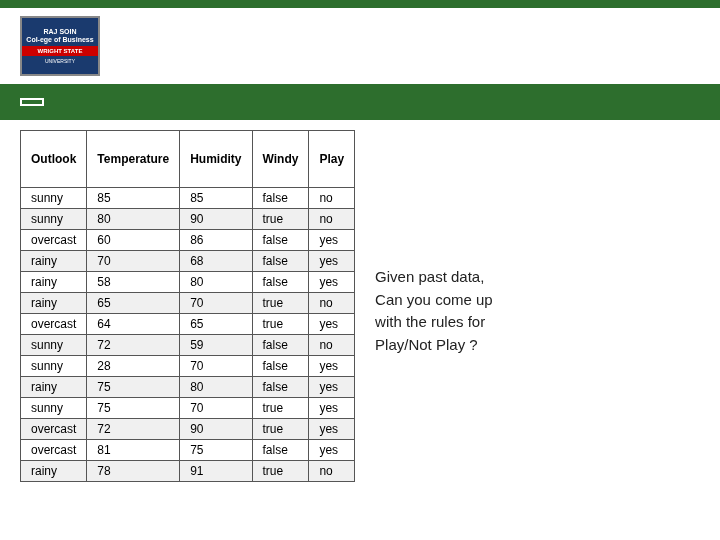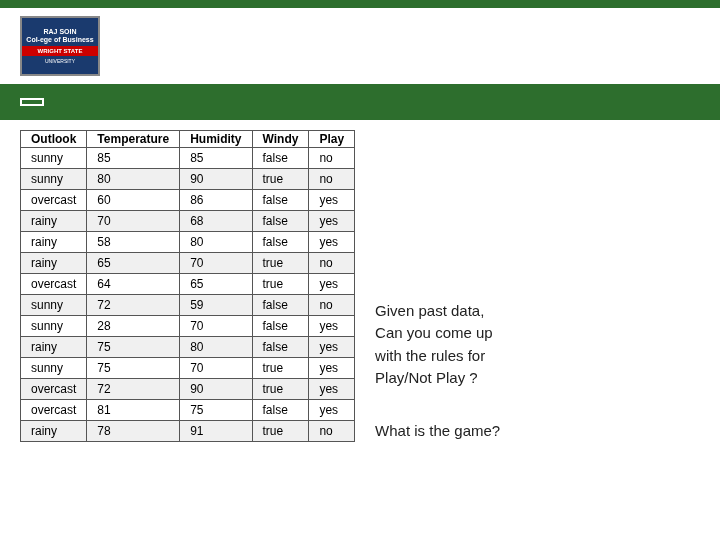--- a/index.html
+++ b/index.html
@@ -98,41 +98,41 @@
       flex: 0 0 auto;
     }
 
     table {
       border-collapse: collapse;
       font-size: 12px;
     }
     th {
       background: #fff;
       border: 1px solid #555;
-      padding: 1px 10px;
+      padding: 21px 10px;
       text-align: left;
       font-weight: bold;
     }
     td {
       border: 1px solid #555;
       padding: 3px 10px;
       text-align: left;
     }
     tr:nth-child(even) td {
       background: #f0f0f0;
     }
     tr:nth-child(odd) td {
       background: #fff;
     }
 
     .side-text {
       flex: 1;
       display: flex;
       flex-direction: column;
-      justify-content: flex-end;
+      justify-content: center;
       gap: 30px;
       padding-top: 10px;
     }
 
     .given-past {
       font-size: 15px;
       color: #222;
       line-height: 1.5;
     }
 
@@ -272,15 +272,14 @@
             <td>91</td>
             <td>true</td>
             <td>no</td>
           </tr>
         </tbody>
     </table>
   </div>
 
   <div class="side-text">
     <div class="given-past">Given past data,<br>Can you come up<br>with the rules for<br>Play/Not Play ?</div>
-    <div class="what-game">What is the game?</div>
   </div>
 </div>
 
 </body></html>

